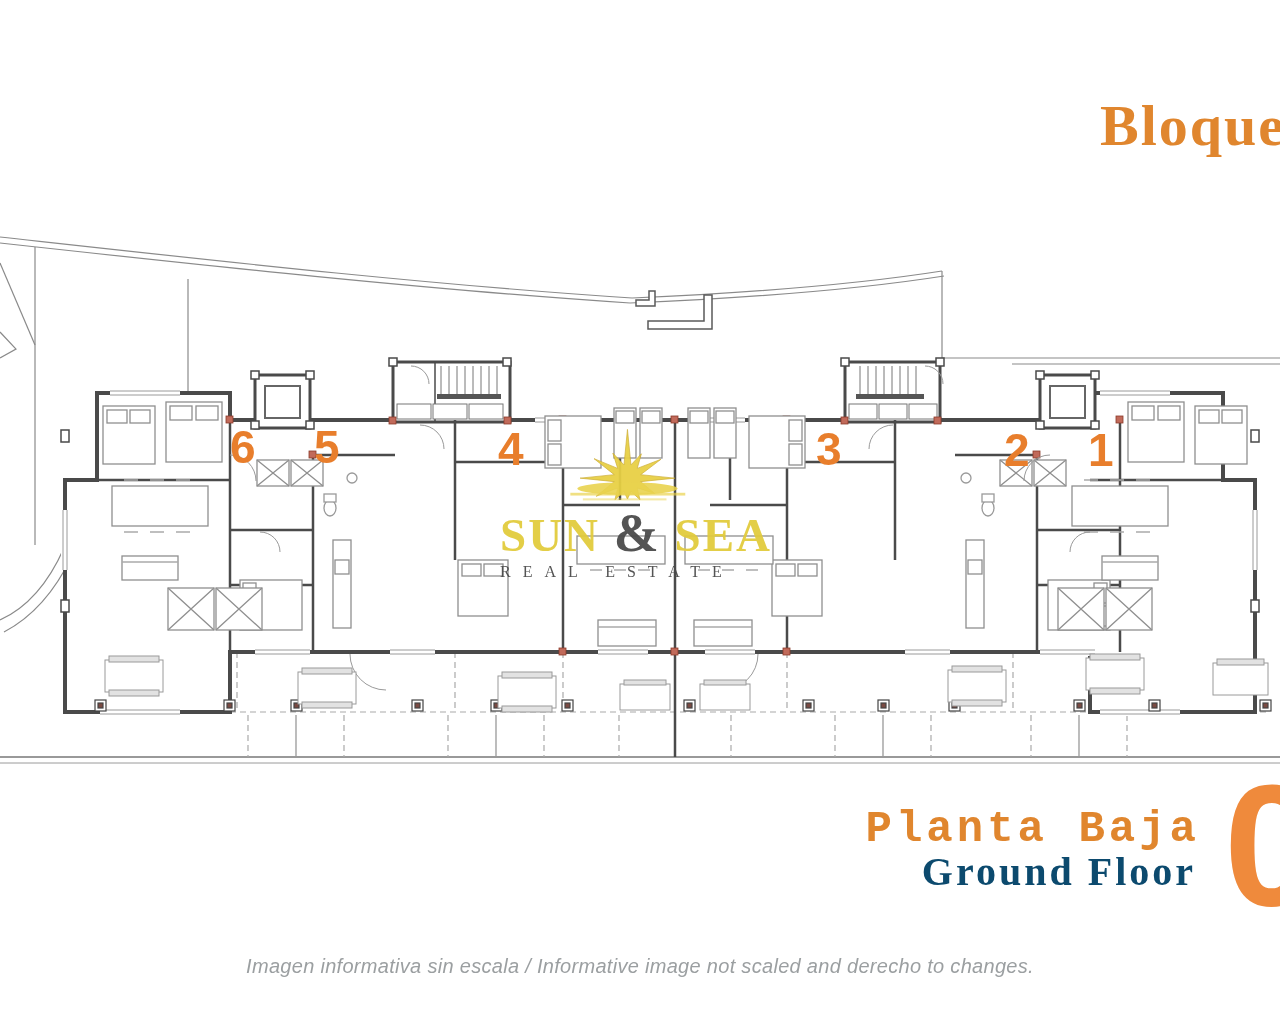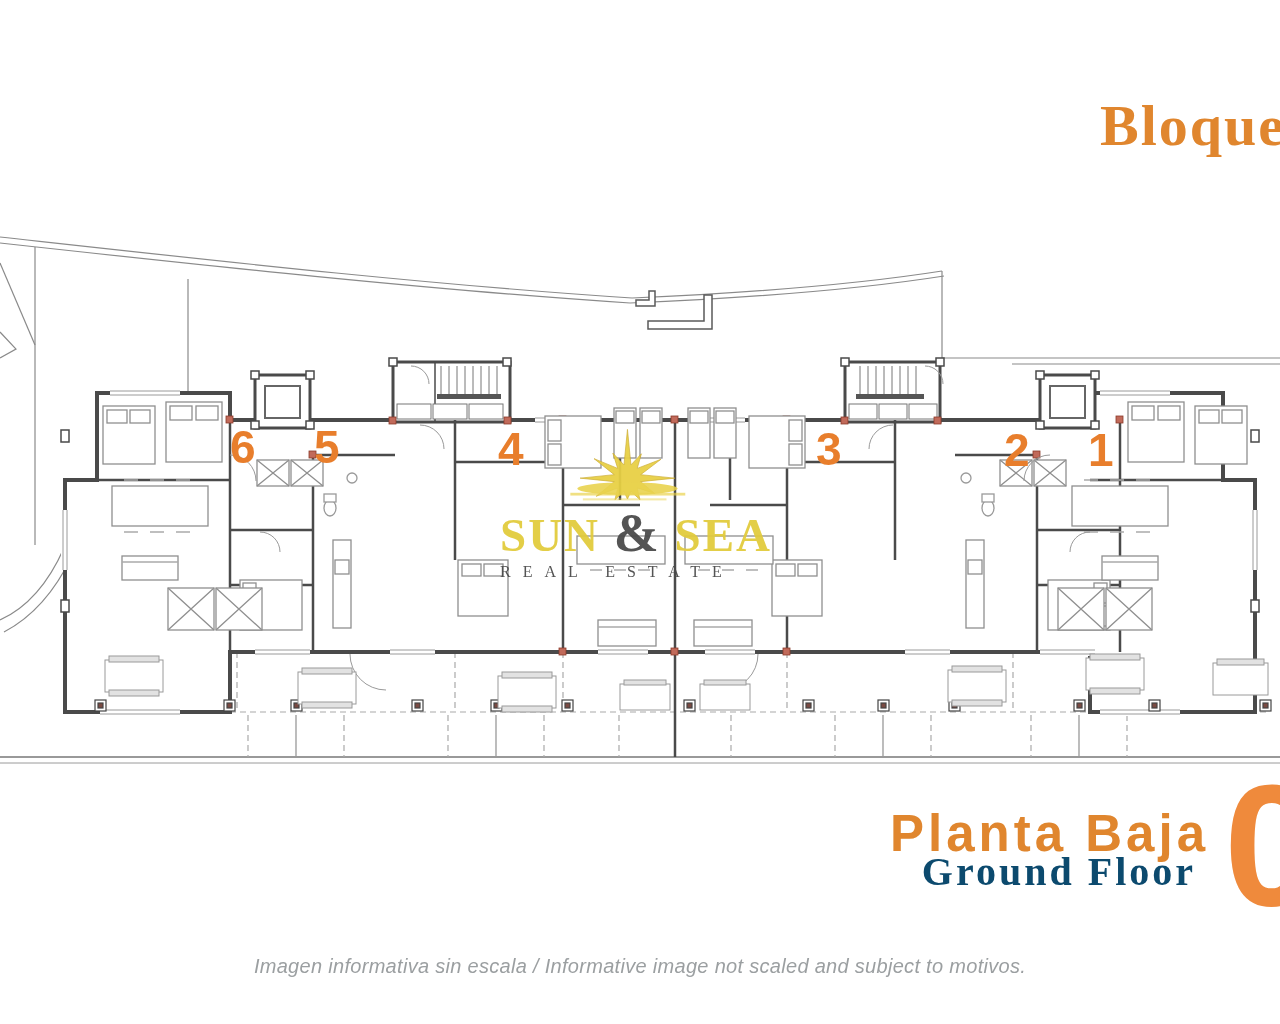--- a/index.html
+++ b/index.html
@@ -13,23 +13,23 @@
   .block-title{
     left:1100px;top:92px;
     font-family:"Liberation Serif", serif;font-weight:bold;
     font-size:58px;color:#E0862E;letter-spacing:2px;white-space:nowrap;
   }
   .unit-number{
     font-weight:bold;font-size:46px;color:#E87E2C;line-height:1;
     font-family:"Liberation Sans", sans-serif;
   }
   .floor-es{
-    right:71px;top:804px;
-    font-family:Liberation Sans, sans-serif;font-weight:bold;
-    font-size:51px;color:#E0862E;letter-spacing:4px;white-space:nowrap;
+    right:80px;top:804px;
+    font-family:Liberation Mono, monospace;font-weight:bold;
+    font-size:44px;color:#E0862E;letter-spacing:4px;white-space:nowrap;
   }
   .floor-en{
     right:84px;top:848px;
     font-family:"Liberation Serif", serif;font-weight:bold;
     font-size:40px;color:#0c4a6e;letter-spacing:3px;white-space:nowrap;
   }
   .floor-zero{
     left:1224px;top:770px;
     font-family:"Liberation Sans", sans-serif;font-weight:bold;
     font-size:172px;line-height:150px;color:#EF8A3C;
@@ -443,14 +443,14 @@
     <span>SEA</span>
   </div>
   <div class="wm-sub">REAL ESTATE</div>
 </div>
 
 <div class="abs floor-es">Planta Baja</div>
 <div class="abs floor-en">Ground Floor</div>
 <div class="abs floor-zero">0</div>
 
 <div class="abs disclaimer">
-  <div>Imagen informativa sin escala /  Informative image not scaled and subject to motivos.</div>
+  <div>Imagen informativa sin escala /  Informative image not scaled and derecho to changes.</div>
 </div>
 
 </body></html>

